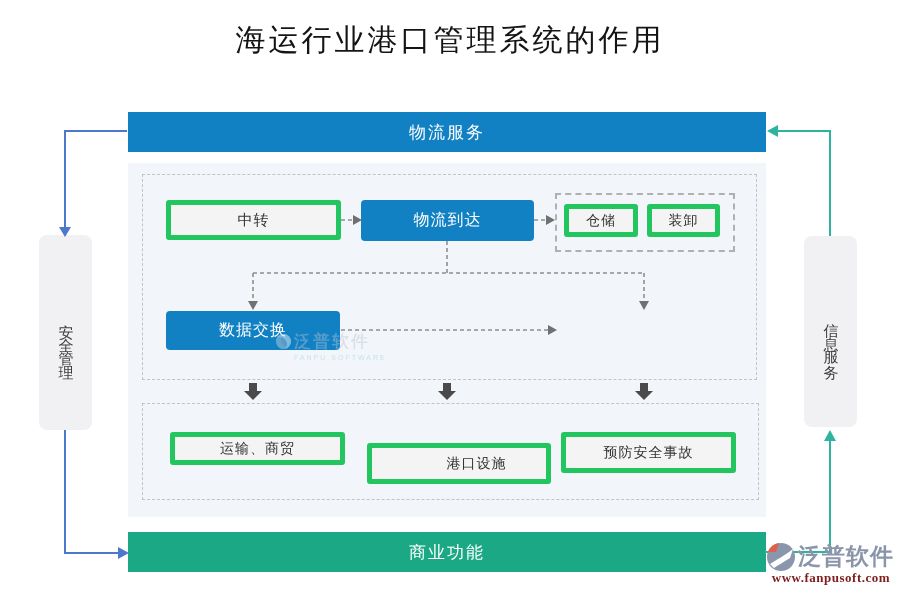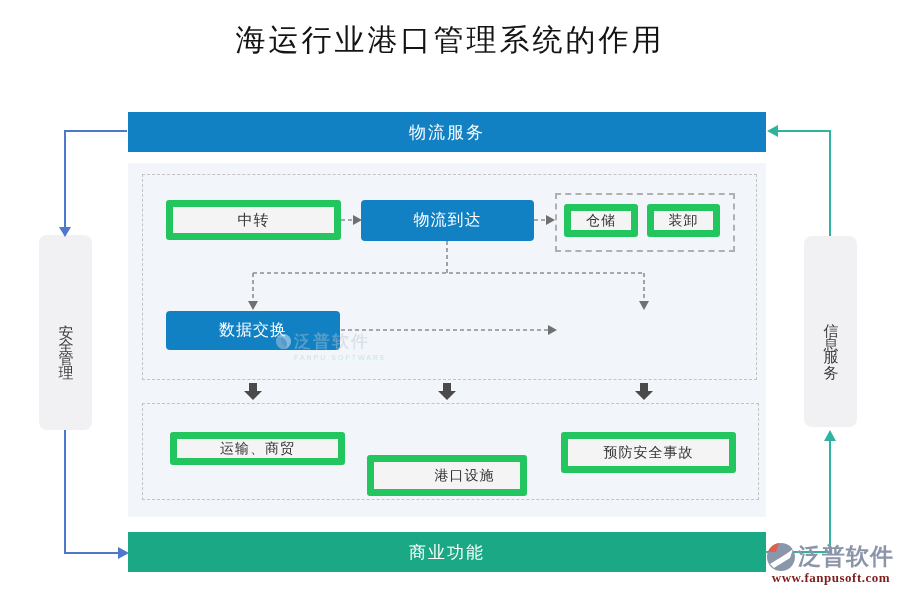--- a/index.html
+++ b/index.html
@@ -17,32 +17,32 @@
 
   .panel { position:absolute; left:128px; top:163px; width:638px; height:354px; background:#f2f5f9; }
 
   .dashed-group { position:absolute; border:1px dashed #c3c3c3; background:transparent; }
   .group-upper { left:142px; top:174px; width:613px; height:204px; }
   .group-lower { left:142px; top:403px; width:615px; height:95px; }
   .group-inner { left:555px; top:193px; width:176px; height:55px; border:2px dashed #b0b0b0; }
 
   .node { position:absolute; display:flex; align-items:center; justify-content:center;
           font-size:15px; color:#333; letter-spacing:1px; box-sizing:border-box; }
-  .node-gray { background:#f4f4f4; border:7px solid #22c55e; border-radius:3px; }
+  .node-gray { background:#f4f4f4; border:5px solid #22c55e; border-radius:3px; }
   .node-blue { background:#1181c4; color:#fff; border-radius:4px; font-size:16px; }
   .node-sm { font-size:14px; }
 
   .n-transit   { left:166px; top:200px; width:175px; height:40px; }
   .n-arrival   { left:361px; top:200px; width:173px; height:41px; }
   .n-warehouse { left:564px; top:204px; width:74px;  height:33px;text-align:center; }
   .n-loading   { left:647px; top:204px; width:73px;  height:33px; }
   .n-decision  { left:166px; top:311px; width:174px; height:39px; }
   .n-exchange  { left:558px; top:311px; width:173px; height:39px; }
   .n-transport { left:170px; top:432px; width:175px; height:33px;font-family:Liberation Serif, serif; }
-  .n-port      { left:367px; top:455px; width:160px; height:41px;padding-left:35px; }
+  .n-port      { left:367px; top:443px; width:184px; height:41px;padding-left:35px; }
   .n-accident  { left:561px; top:432px; width:175px; height:41px; }
 
   .side-box { position:absolute; width:53px; background:#f1f1f3; border-radius:8px;
               color:#3e3e3e; font-size:15px; display:flex; align-items:center; justify-content:center;
               writing-mode:vertical-rl; text-orientation:upright; letter-spacing:14px;
               padding-top:14px; box-sizing:border-box; }
   .side-left  { left:39px;  top:235px; height:195px; }
   .side-right { left:804px; top:236px; height:191px; }
 
   .overlay { position:absolute; left:0; top:0; width:900px; height:600px; pointer-events:none; }

